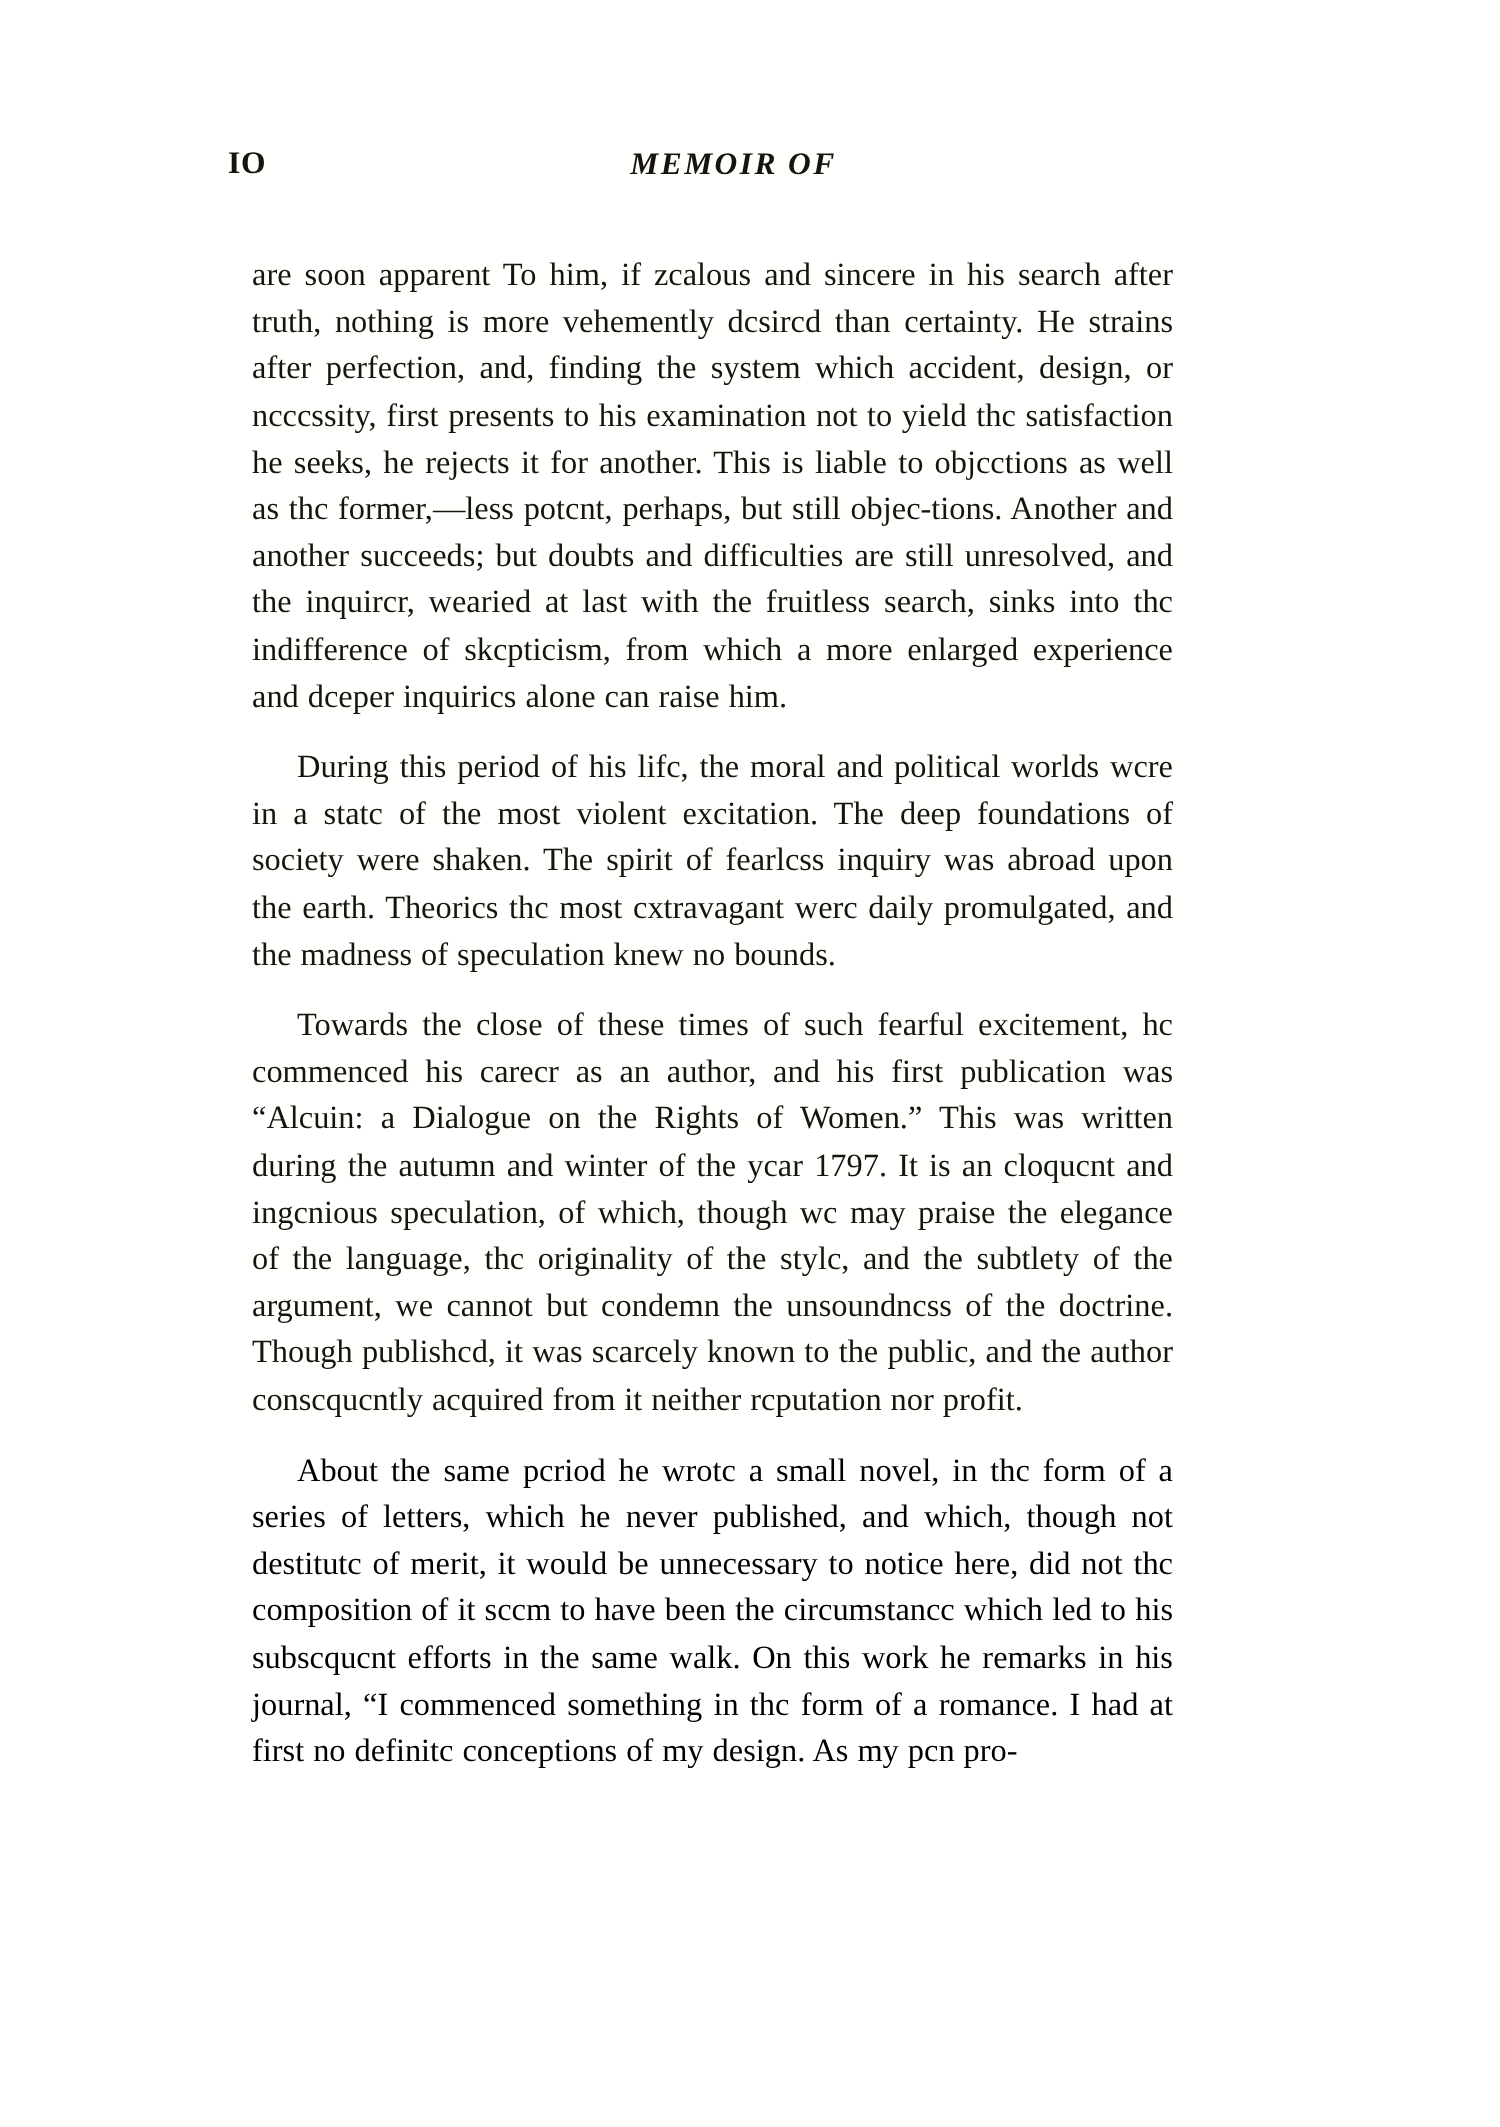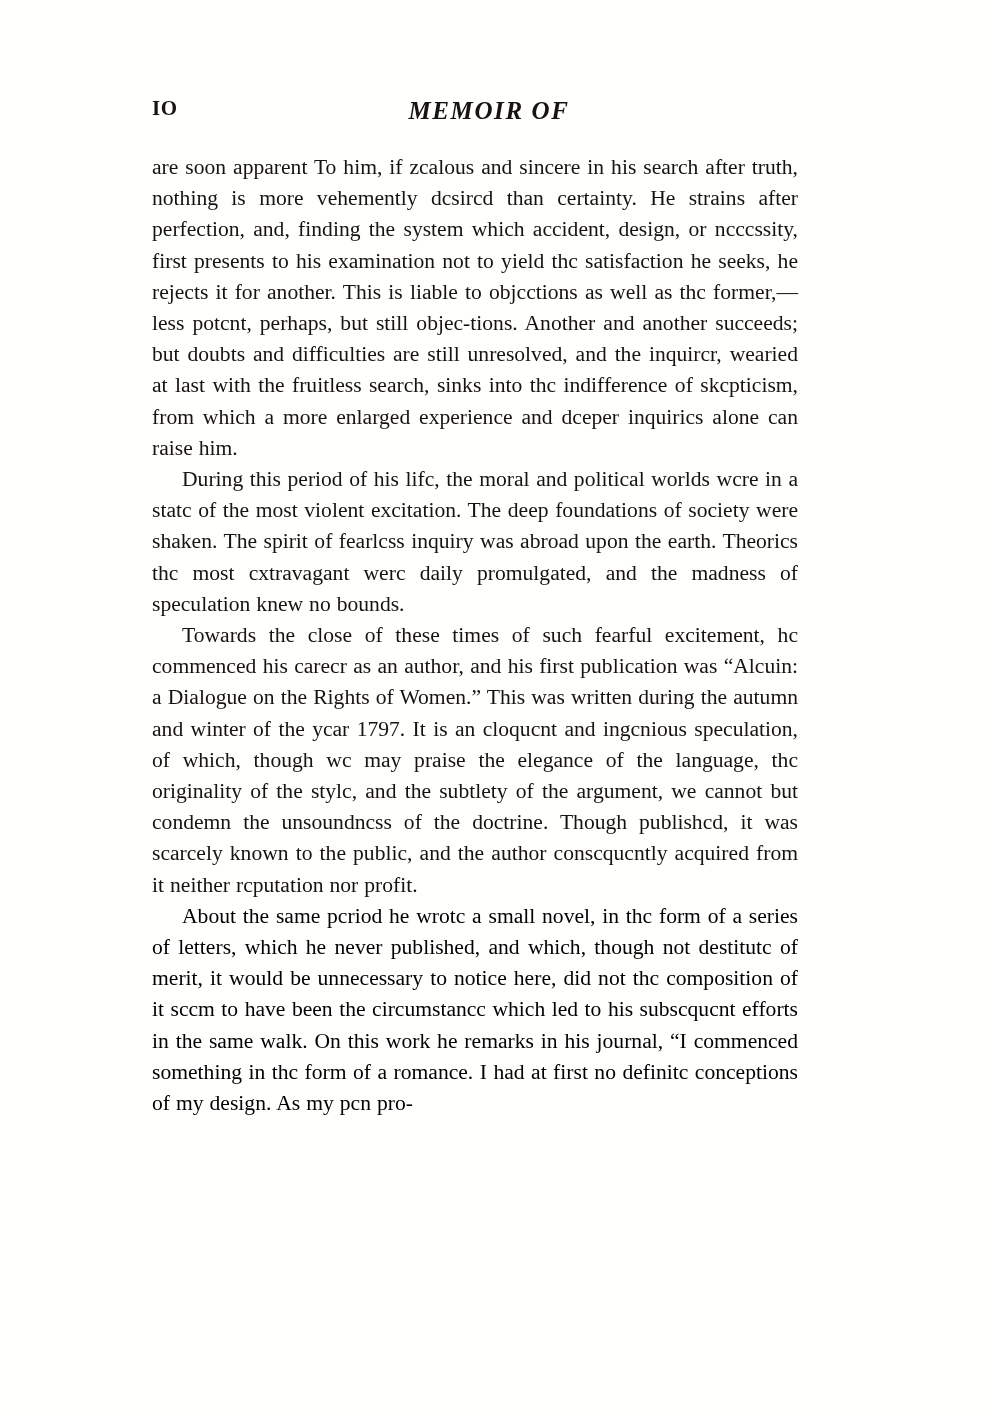--- a/index.html
+++ b/index.html
@@ -40,37 +40,37 @@
     color: #17130f;
   }
 
   .head-title {
     position: absolute;
     left: 0;
     right: 0;
     top: 1px;
     text-align: center;
     padding-left: 28px;
-    font-size: 25px;
+    font-size: 21px;
     font-style: italic;
     font-weight: 700;
     letter-spacing: 1.6px;
     color: #17130f;
   }
 
   
   .textblock {
     position: absolute;
     left: 152px;
     top: 152px;
     width: 646px;
   }
 
   .para {
-    margin: 0;
+    margin: 16px;
     text-align: justify;
     text-align-last: left;
     font-size: 21.6px;
     line-height: 31.2px;
     text-indent: 30px;
     word-spacing: 0.6px;
     hyphens: none;
     color: #17130f;
   }
 

